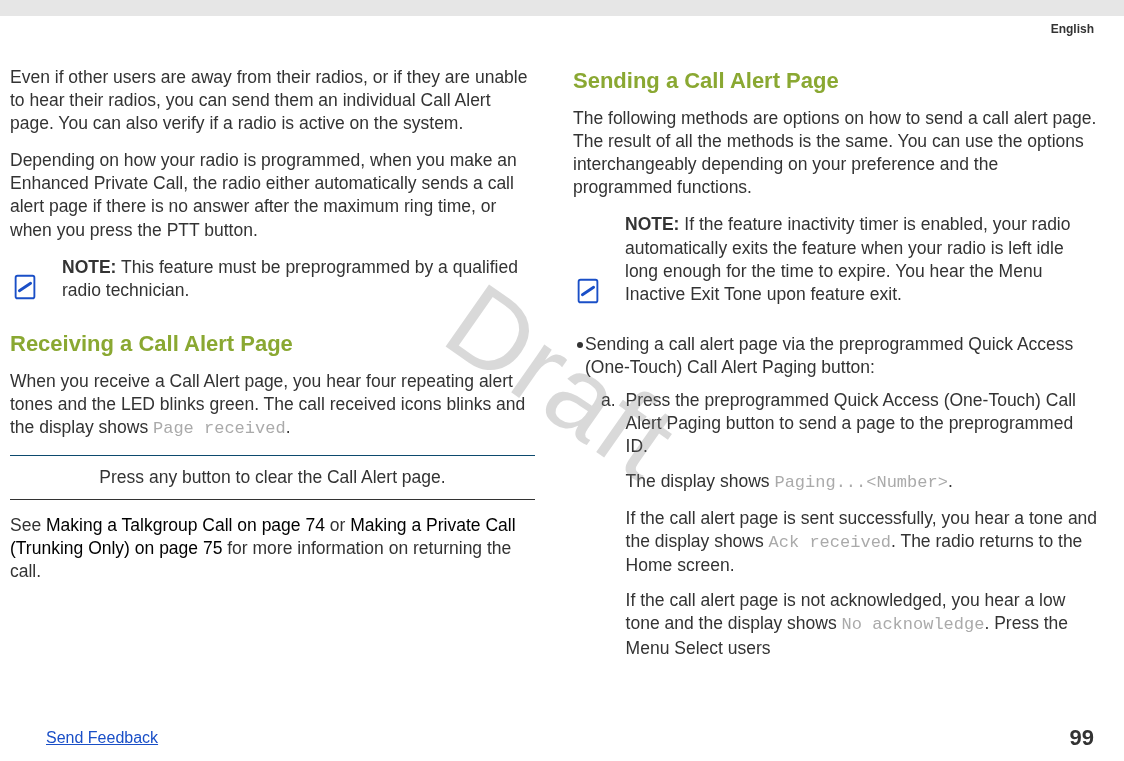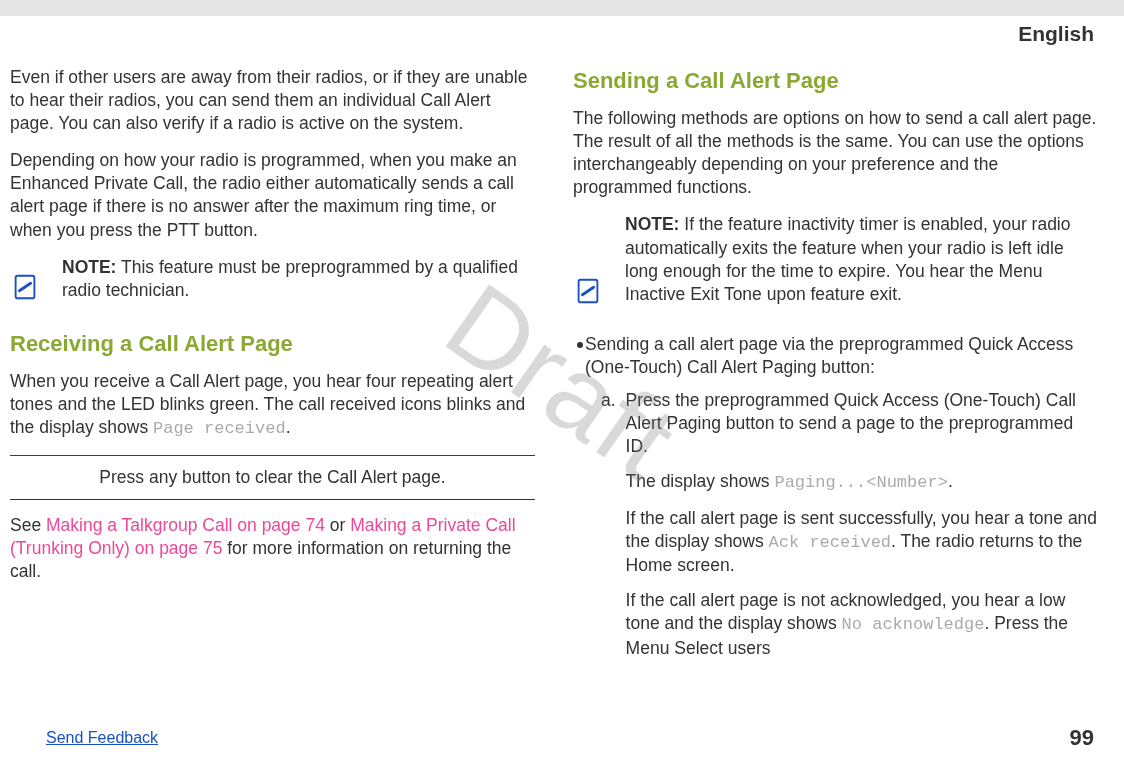--- a/index.html
+++ b/index.html
@@ -16,21 +16,21 @@
     height: 16px;
     background: #e6e6e6;
     width: 100%;
   }
   .lang {
     position: absolute;
     top: 22px;
     right: 30px;
     font-weight: bold;
     color: #333;
-    font-size: 21px;
+    font-size: 12px;
     padding-left: 20px;
   }
   .page {
     display: flex;
     padding: 50px 26px 0 10px;
     gap: 38px;
   }
   .col {
     flex: 1;
     font-size: 17.5px;
@@ -64,21 +64,21 @@
     font-size: 22px;
     margin: 10px 0 12px 0;
   }
   .step-box {
     border-top: 1px solid #0c4a6e;
     border-bottom: 1px solid #333;
     padding: 10px 0;
     margin: 14px 0;
     text-align: center;
   }
-  a.link { color: #ec4899; text-decoration: none; }
+  a.link { color: #000000; text-decoration: none; }
   .bullet-row {
     display: flex;
     align-items: flex-start;
     gap: 2px;
     margin-bottom: 10px;
   }
   .bullet-dot {
     width: 6px; height: 6px; background: #333; border-radius: 50%;
     margin-top: 9px; flex-shrink: 0; margin-left: 4px;
   }

